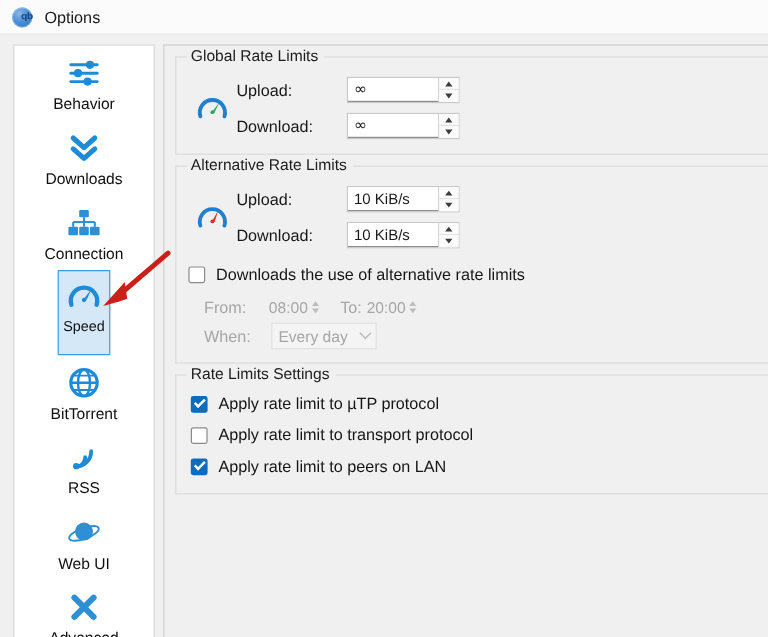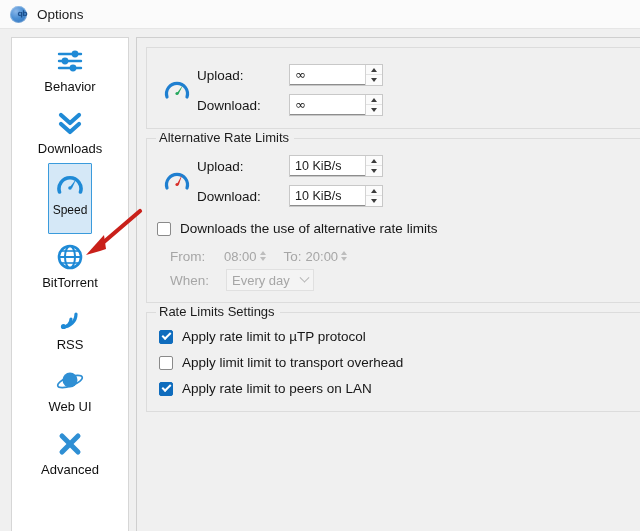--- a/index.html
+++ b/index.html
@@ -283,20 +283,40 @@
         <svg width="30" height="26" viewBox="0 0 30 26">
           <g fill="none" stroke="#1f8ad6" stroke-width="4.2" stroke-linecap="round" stroke-linejoin="round">
             <polyline points="6,5 15,13 24,5"></polyline>
             <polyline points="6,14 15,22 24,14"></polyline>
           </g>
         </svg>
       </div>
       <div class="lbl">Downloads</div>
     </div>
 
+    <div class="side-item">
+      <div class="ico">
+        <svg width="30" height="26" viewBox="0 0 30 26">
+          <g fill="#2f8fd4">
+            <rect x="11" y="2" width="8" height="6" rx="1"></rect>
+            <rect x="2" y="16" width="8" height="7" rx="1"></rect>
+            <rect x="11" y="16" width="8" height="7" rx="1"></rect>
+            <rect x="20" y="16" width="8" height="7" rx="1"></rect>
+          </g>
+          <g stroke="#2f8fd4" stroke-width="1.8" fill="none">
+            <line x1="15" y1="8" x2="15" y2="12"></line>
+            <line x1="6" y1="12" x2="24" y2="12"></line>
+            <line x1="6" y1="12" x2="6" y2="16"></line>
+            <line x1="15" y1="12" x2="15" y2="16"></line>
+            <line x1="24" y1="12" x2="24" y2="16"></line>
+          </g>
+        </svg>
+      </div>
+      <div class="lbl">Connection</div>
+    </div>
 
     <div class="side-item selected">
       <div class="ico">
         <svg width="28" height="26" viewBox="0 0 28 26">
           <path d="M3.5 20 A11 11 0 1 1 24.5 20" fill="none" stroke="#1f8ad6" stroke-width="3.6" stroke-linecap="round"></path>
           <path d="M14 15 L20.5 6.5 L16 16.2 Z" fill="#1f8ad6"></path>
           <circle cx="14" cy="16" r="1.8" fill="#1f8ad6"></circle>
         </svg>
       </div>
       <div class="lbl">Speed</div>
@@ -349,20 +369,21 @@
         </svg>
       </div>
       <div class="lbl">Advanced</div>
     </div>
 
   </div>
 
   <div class="panel">
 
     <div class="groupbox">
+      <div class="gtitle">Global Rate Limits</div>
       <div class="gbody">
         <div class="rate-block">
           <div class="speed-ico">
             <svg width="28" height="28" viewBox="0 0 28 28">
               <path d="M4 21 A10.5 10.5 0 1 1 24 21" fill="none" stroke="#1f7fd0" stroke-width="3.2" stroke-linecap="round"></path>
               <path d="M14 17 L20 9 L15.6 18 Z" fill="#27a85e"></path>
               <circle cx="14" cy="17.5" r="1.6" fill="#27a85e"></circle>
             </svg>
           </div>
           <div class="rate-fields">
@@ -481,21 +502,21 @@
       <div class="gtitle">Rate Limits Settings</div>
       <div class="gbody" style="padding:12px 10px 8px 12px;">
         <div class="cbrow">
           <div class="cbox on">
               <i class="chk"></i>
             </div>
           <div class="cbtext">Apply rate limit to µTP protocol</div>
         </div>
         <div class="cbrow">
           <div class="cbox off"></div>
-          <div class="cbtext">Apply limit limit to transport overhead</div>
+          <div class="cbtext">Apply rate limit to transport protocol</div>
         </div>
         <div class="cbrow">
           <div class="cbox on">
               <i class="chk"></i>
             </div>
           <div class="cbtext">Apply rate limit to peers on LAN</div>
         </div>
       </div>
     </div>
 

